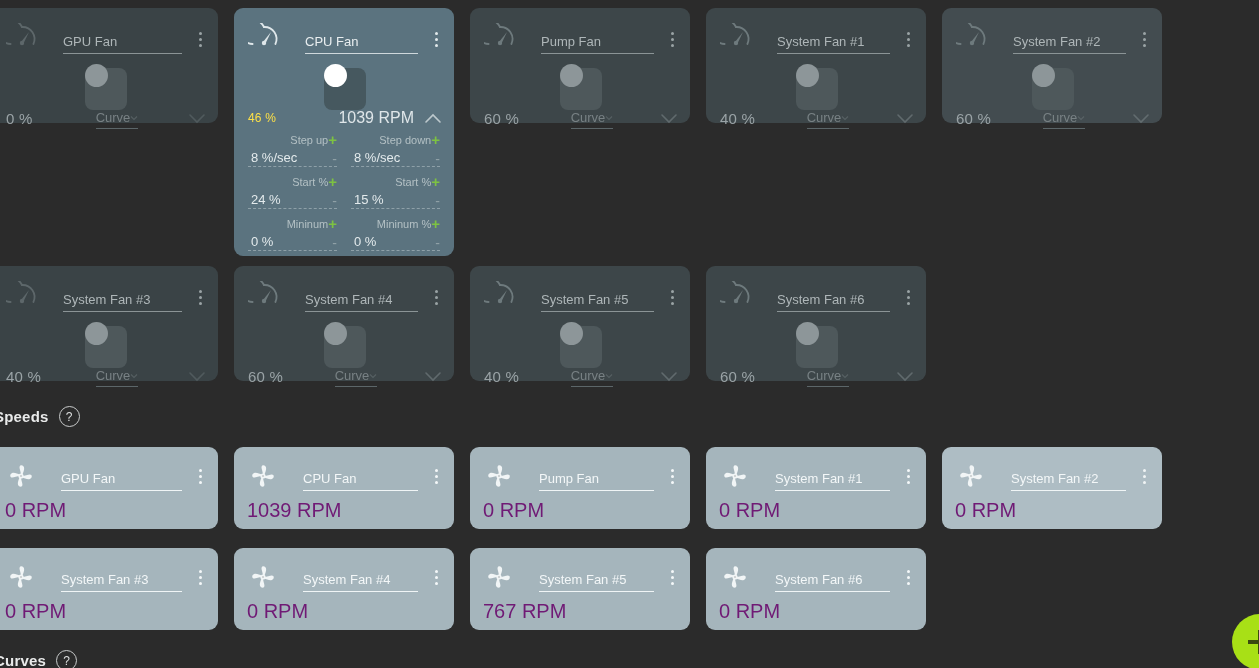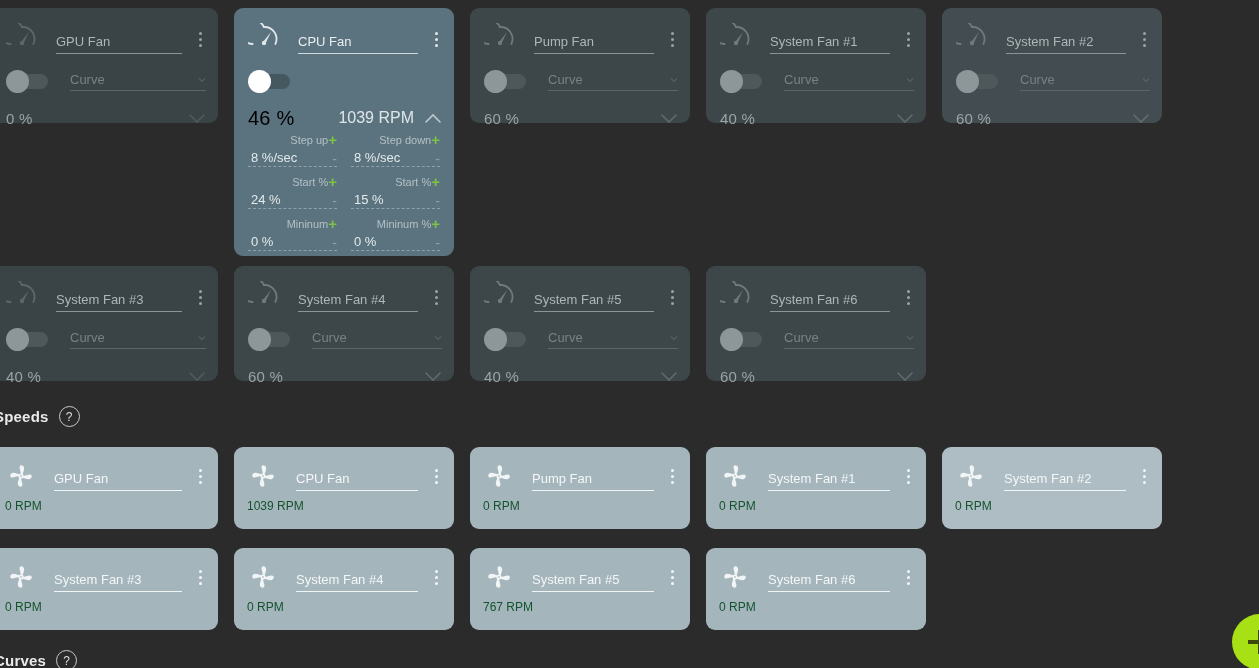--- a/index.html
+++ b/index.html
@@ -30,21 +30,21 @@
     position: absolute;
     left: 14px; right: 10px; top: 16px;
     height: 30px;
     display: flex; align-items: center;
   }
   .gauge-icon { width: 32px; height: 32px; flex: 0 0 32px; }
   .gauge-icon svg { display:block; width:32px; height:32px; }
 
   .name-field {
     flex: 1 1 auto;
-    margin-left: 18px;
+    margin-left: 25px;
     margin-right: 10px;
     position: relative;
     align-self: flex-end;
     padding-bottom: 4px;
   }
   .name-field .txt {
     font-size: 13px;
     color: #aeb6b8;
     line-height: 16px;
     white-space: nowrap;
@@ -68,21 +68,21 @@
   }
   .kebab i { width: 3px; height: 3px; border-radius: 50%; background: #9aa3a5; display:block;}
   .card.active .kebab i { background: #e2e9eb; }
   .card.light .kebab i { background: #f0f4f5; }
 
   
   .row2 {
     position: absolute;
     left: 14px; right: 12px; top: 60px;
     height: 26px;
-    display: flex; align-items: center;
+    display: flex; align-items: center; flex-direction: column;
   }
   .toggle {
     position: relative;
     width: 42px; height: 15px; border-radius: 8px;
     background: #4e585b;
     flex: 0 0 42px;
     cursor: pointer;
   }
   .toggle .knob {
     position: absolute; left: 0; top: -4px;
@@ -131,21 +131,21 @@
   
   .pctline {
     position: absolute;
     left: 14px; right: 12px; top: 97px;
     height: 26px;
     display: flex; align-items: center;
   }
   .pctline .pct {
     font-size: 15px; color: #9aa3a6; letter-spacing: .2px;
   }
-  .card.active .pctline .pct { color: #000000; font-size: 20px;}
+  .card.active .pctline .pct { color: #fde047; font-size: 12px;}
   .pctline .rpm {
     margin-left: auto; margin-right: 10px;
     font-size: 16px; color: #dfe6e9;
   }
   .caret-down, .caret-up {
     width: 18px; height: 12px; margin-left: auto;
     opacity: .6;
   }
   .caret-up { margin-left: 0; opacity: .85; }
   .caret-down svg, .caret-up svg { display:block; }
@@ -193,21 +193,21 @@
   .speed { height: 82px; background: #a5b5bc; }
   .speed.light { background: #aebdc4; }
   .speed .card-head { top: 14px; }
   .fan-icon { width: 30px; height: 30px; flex: 0 0 30px;}
   .fan-icon svg { display:block; width:30px; height:30px;}
   .speed .name-field .txt { color: #f3f7f8; font-size: 13px; }
   .speed .name-field::after { background: #f0f5f6; }
   .speed .kebab i { background: #f4f8f9; }
   .speed .rpmval {
     position: absolute; left: 13px; top: 52px;
-    font-size: 12px; color: #14532d;
+    font-size: 20px; color: #701a75;
   }
 
   
   .fab {
     position: absolute;
     width: 56px; height: 56px; border-radius: 50%;
     background: #a8e016;
     cursor: pointer;
   }
   .fab .plus-h, .fab .plus-v { position:absolute; background:#3c4a10; }

